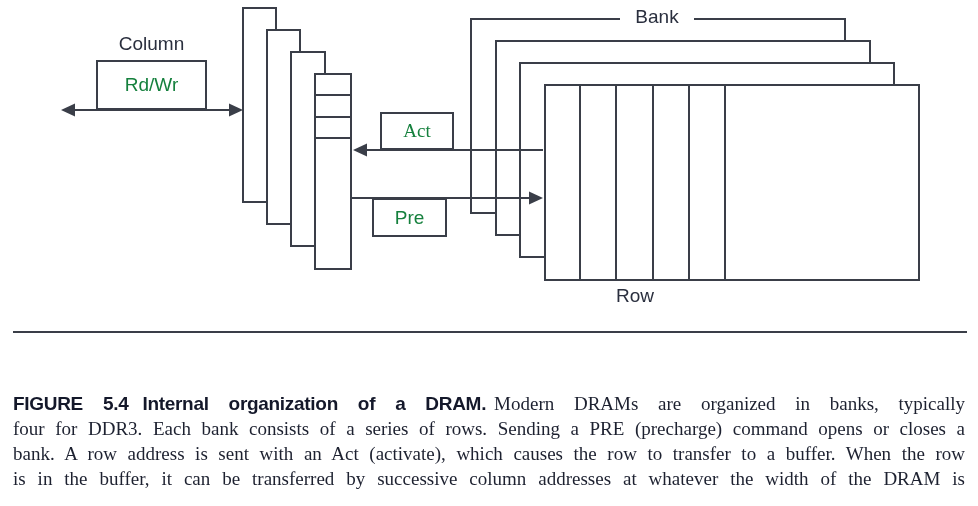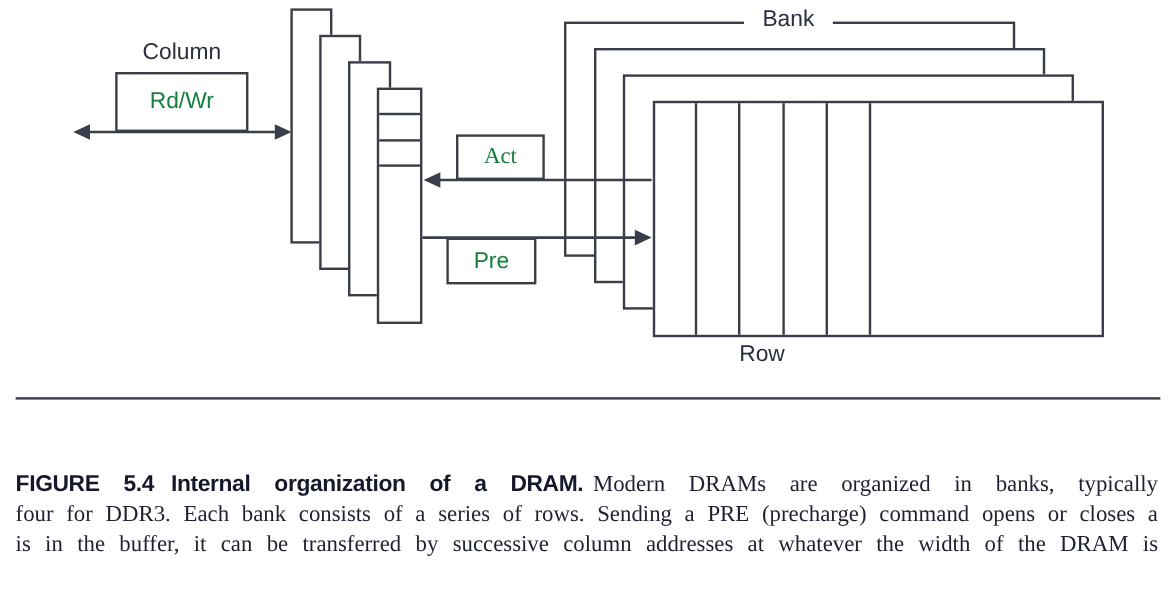--- a/index.html
+++ b/index.html
@@ -110,16 +110,17 @@
     </svg>
   </div>
 
   <div class="rule"></div>
 
   <div class="caption">
     <div class="cap-line just">
       <span class="cap-head cap-num">FIGURE 5.4</span><span class="cap-head cap-title">Internal organization of a DRAM.</span><span>Modern DRAMs are organized in banks, typically</span>
     </div>
     <div class="cap-line just">four for DDR3. Each bank consists of a series of rows. Sending a PRE (precharge) command opens or closes a</div>
+    <div class="cap-line just">bank. A row address is sent with an Act (activate), which causes the row to transfer to a buffer. When the row</div>
     <div class="cap-line just">is in the buffer, it can be transferred by successive column addresses at whatever the width of the DRAM is</div>
   </div>
 
 </div>
 
 </body></html>

